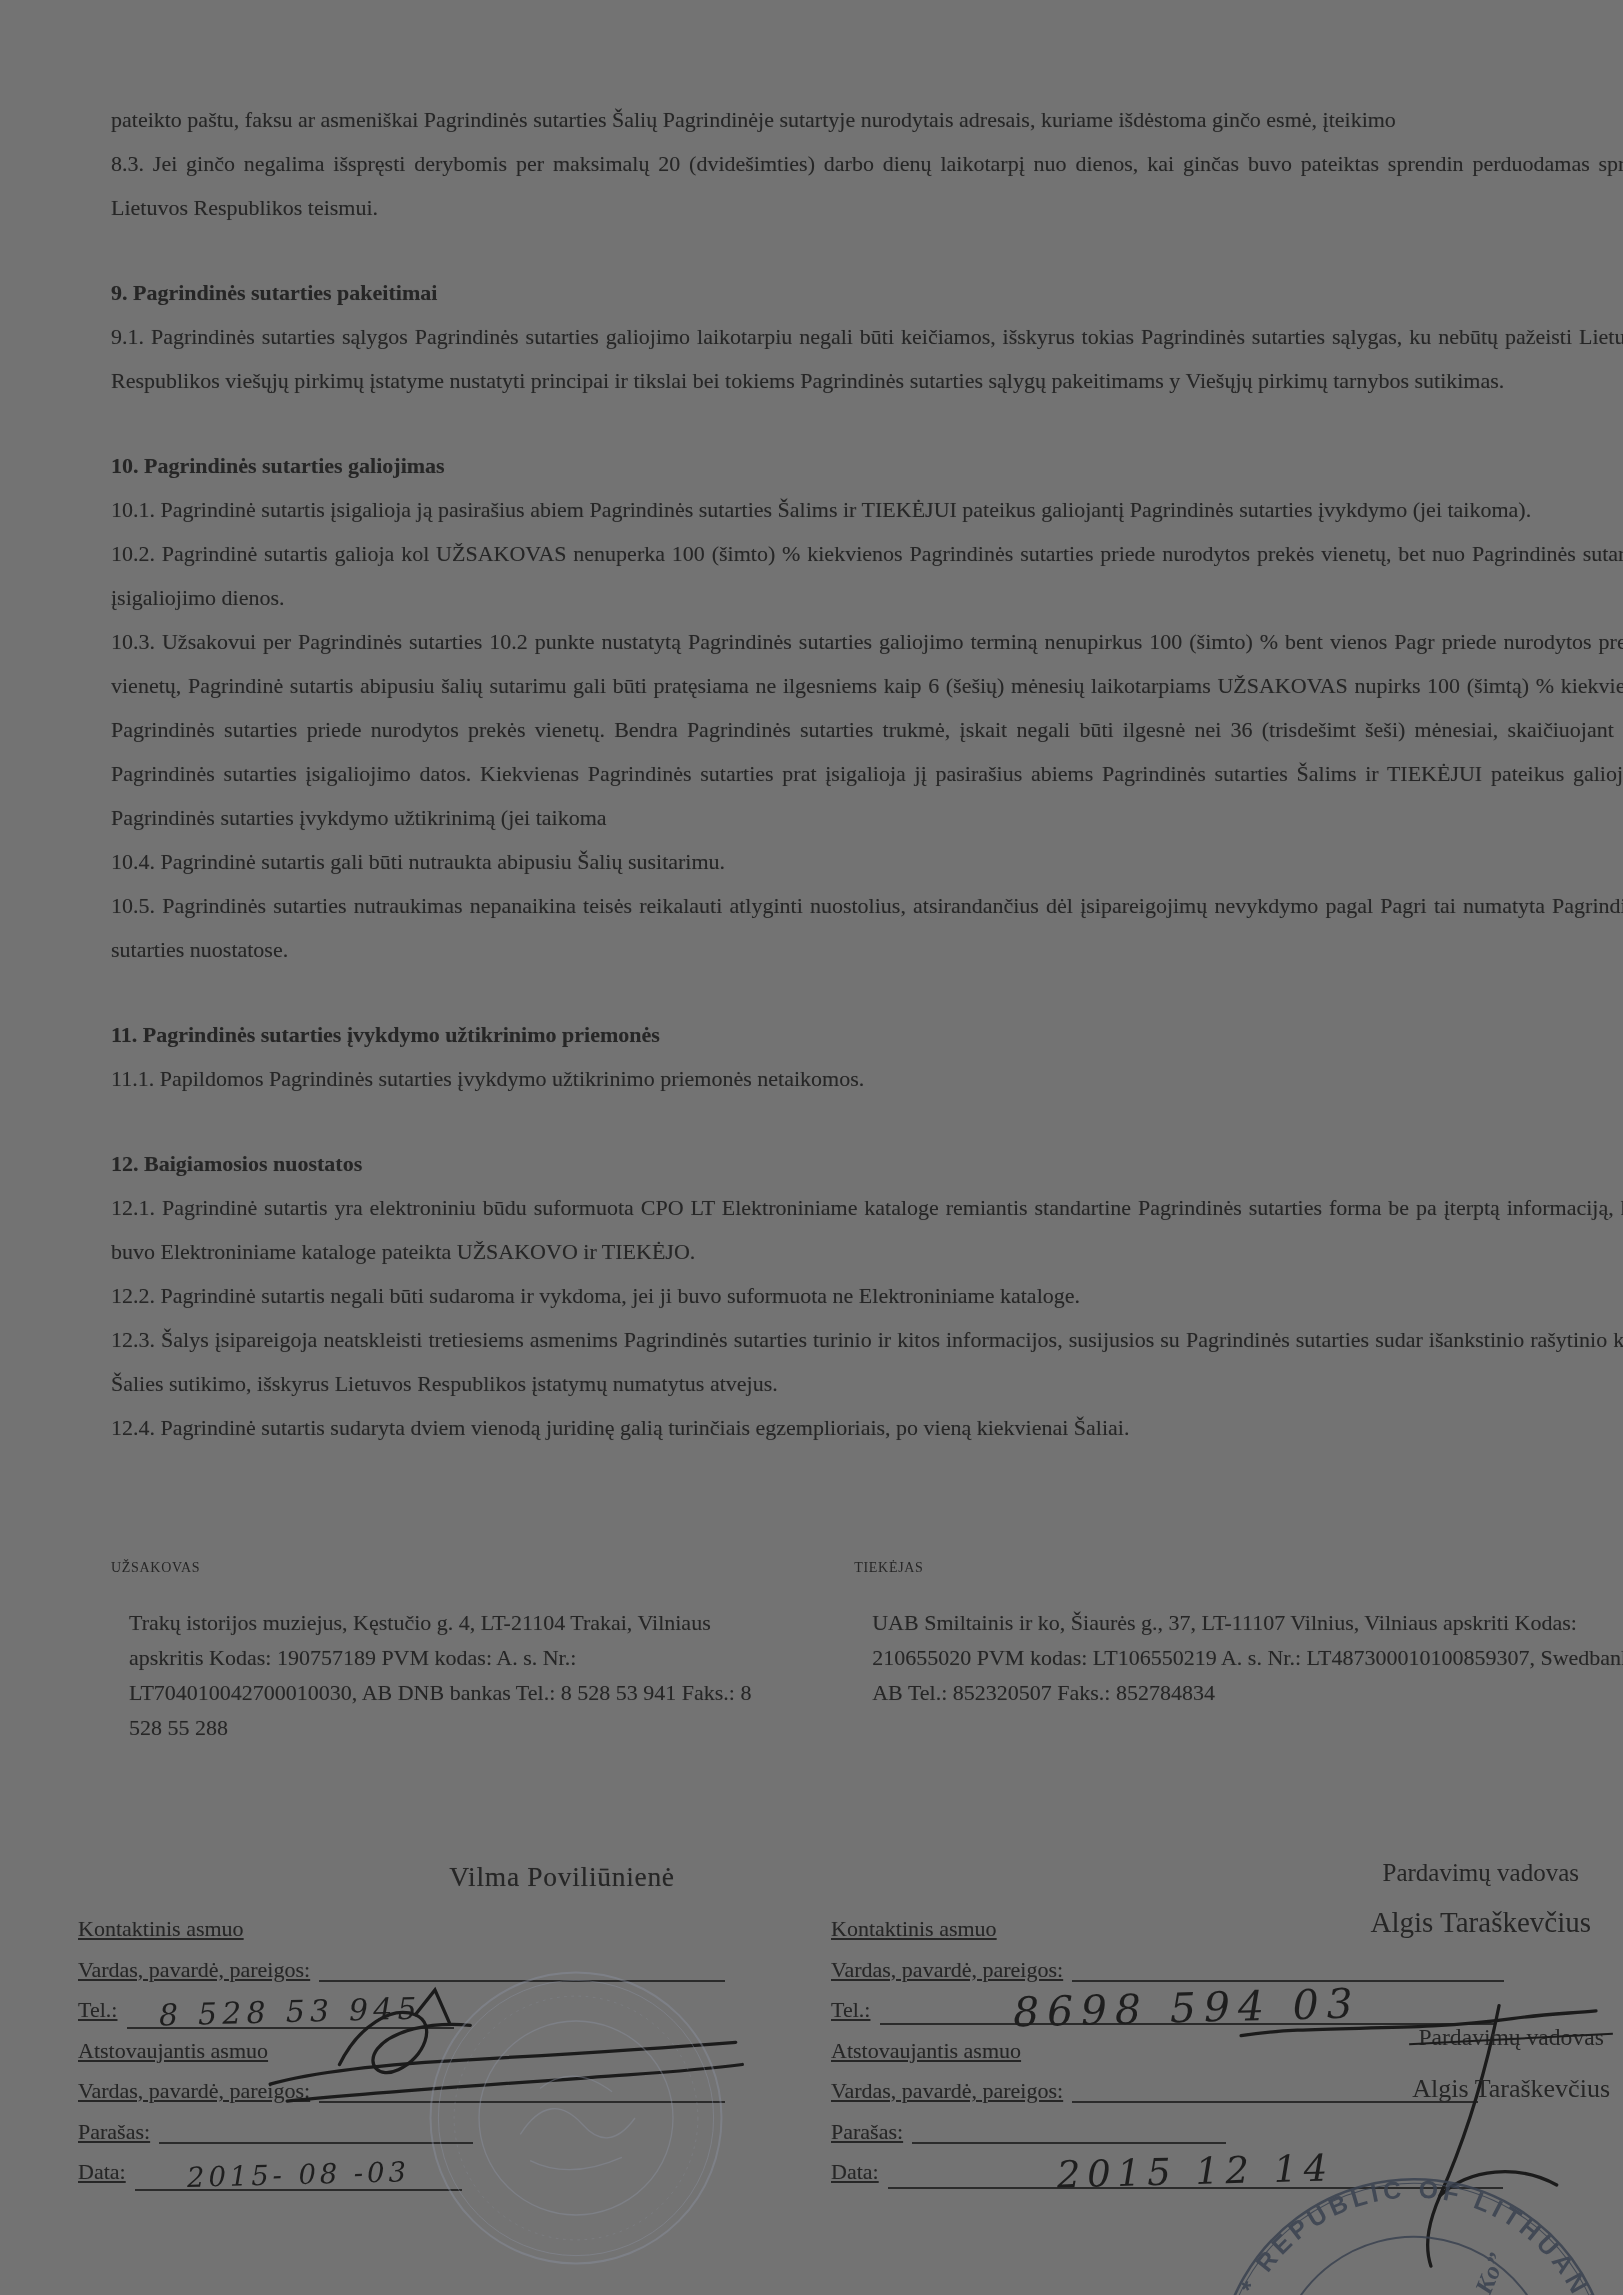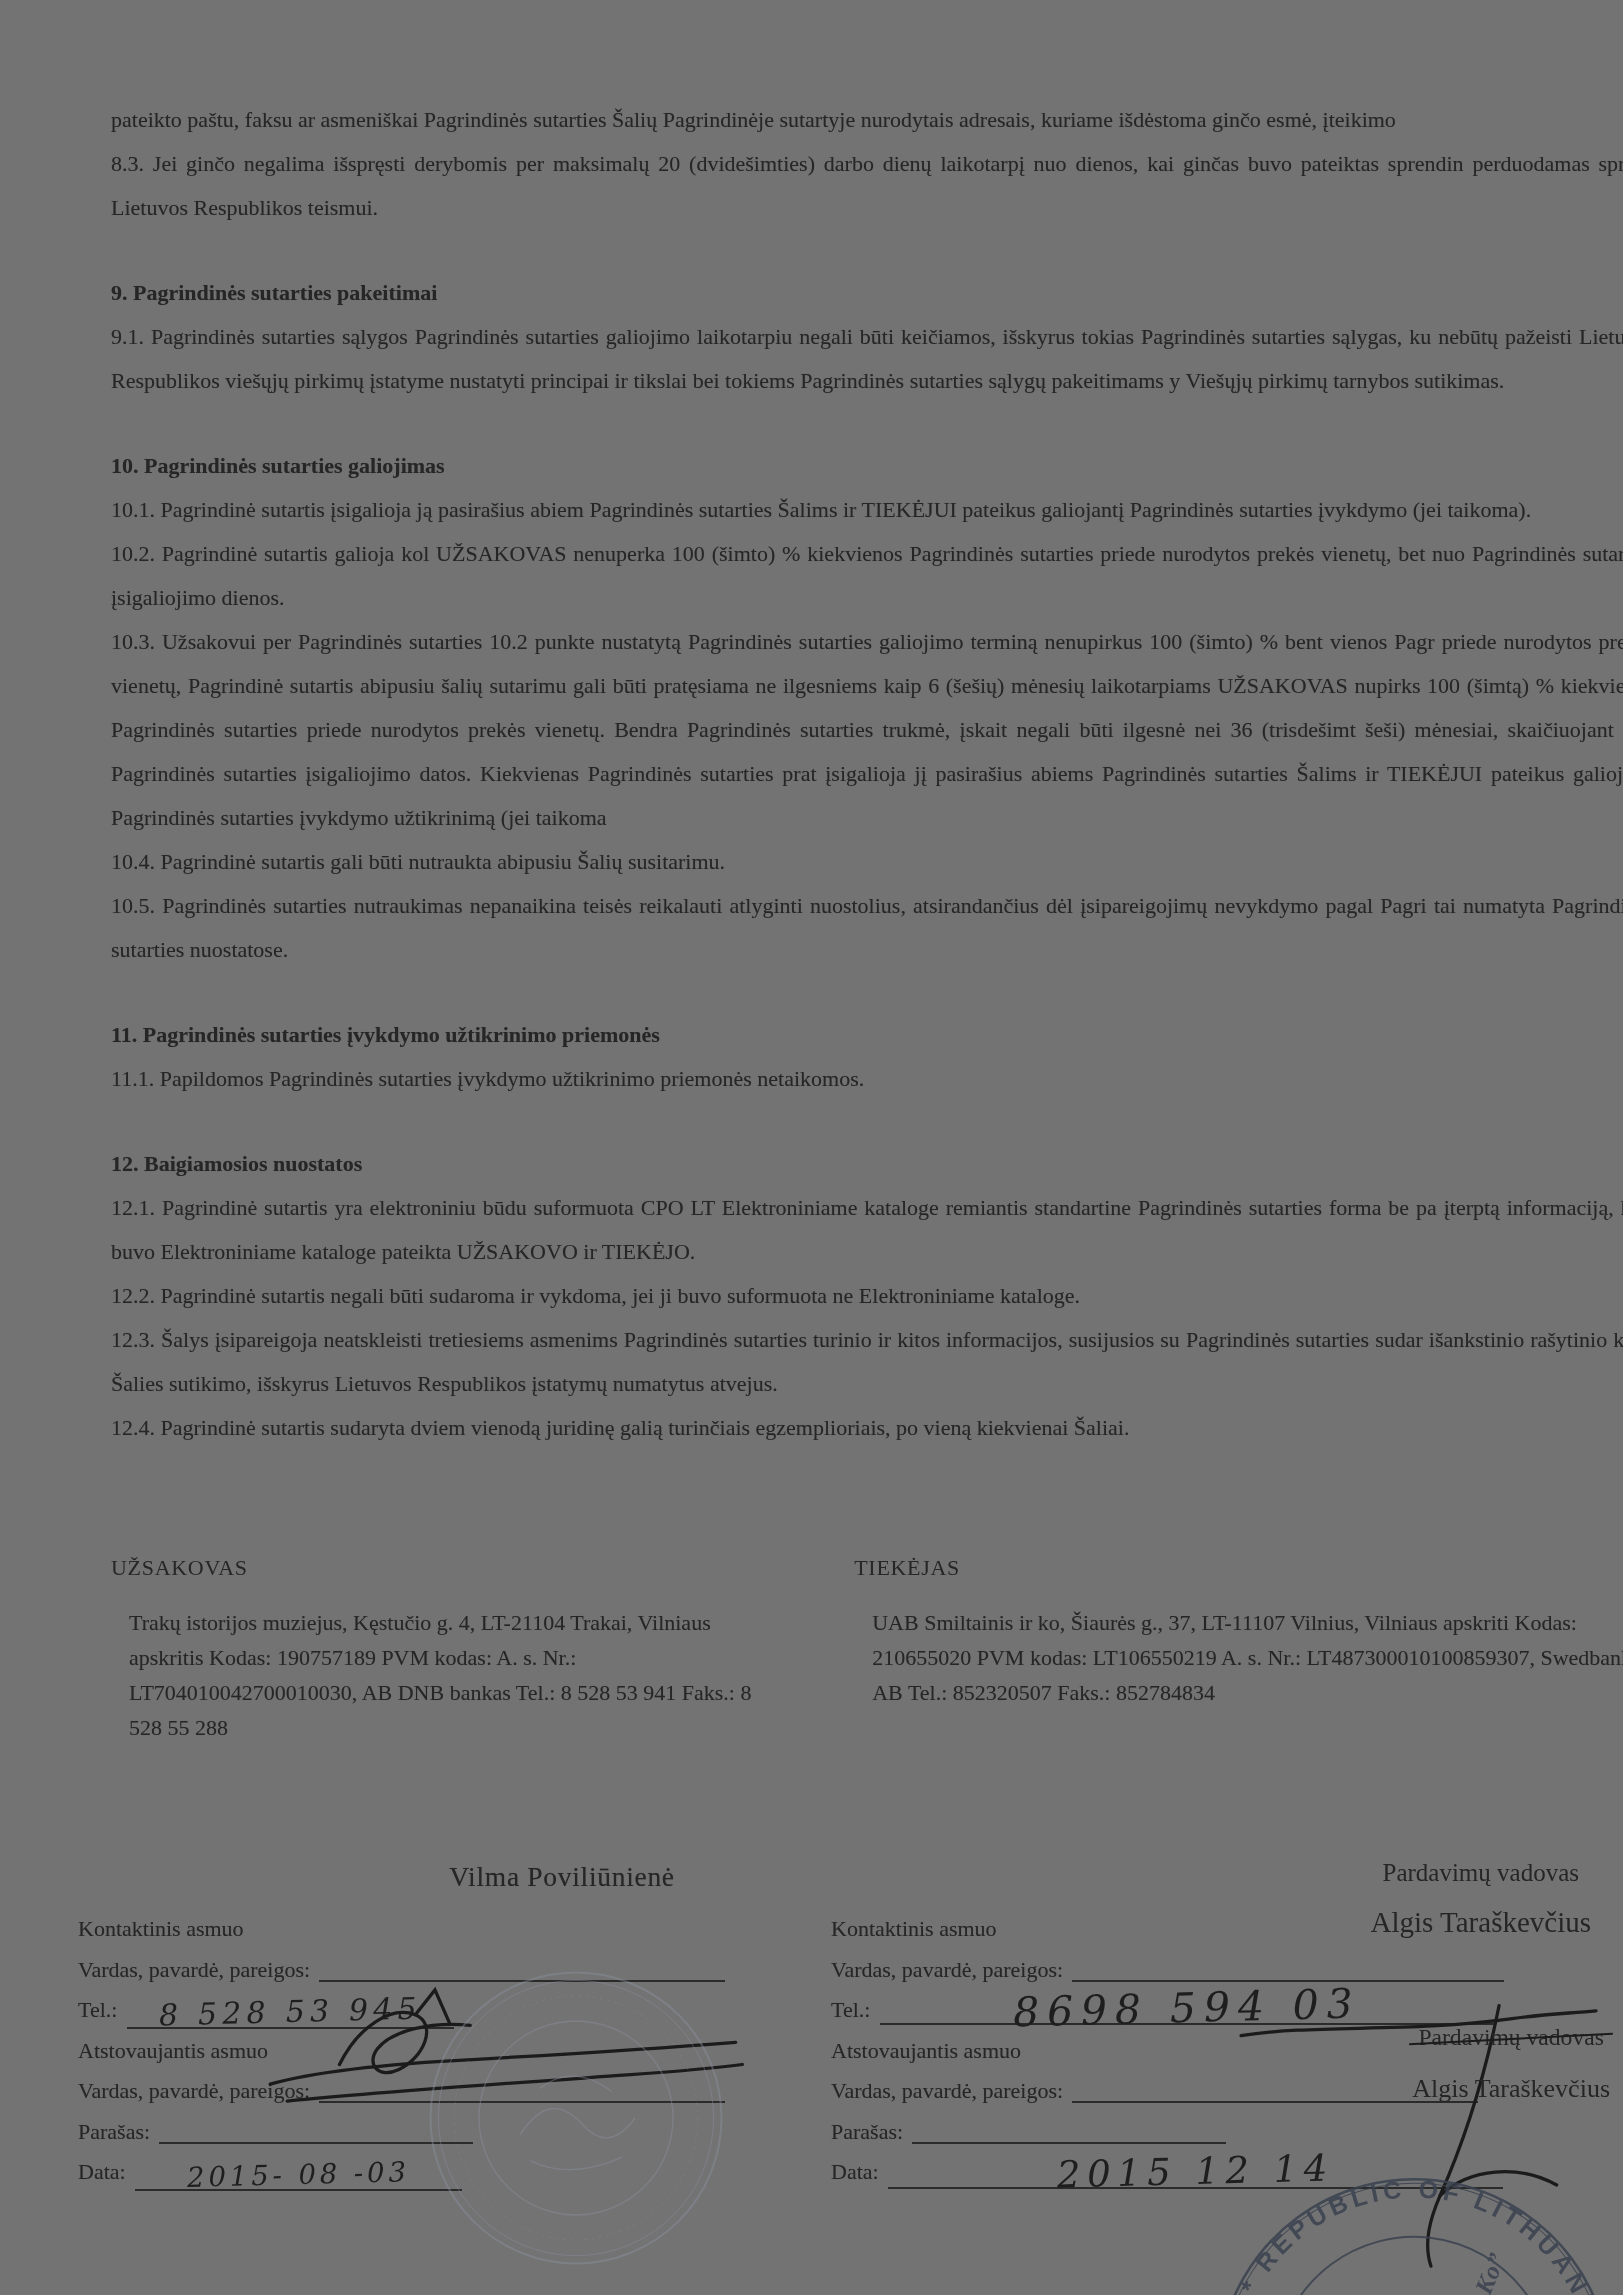--- a/index.html
+++ b/index.html
@@ -13,30 +13,30 @@
     font-size:22px;line-height:44px;
   }
   .para{margin:0;text-align:justify;text-align-last:left;
     text-shadow:0 0 0.7px rgba(40,40,40,.28);}
   .sec-title{margin:41px 0 0 0;font-size:22px;line-height:44px;font-weight:bold;
     text-shadow:0 0 0.7px rgba(40,40,40,.3);}
   
   .parties{display:flex;margin-top:98px;}
   .party-left{width:694px;}
   .party-right{width:805px;margin-left:52px;}
-  .party-title{font-size:22px;line-height:39px;margin-bottom:5px;letter-spacing:0.7px;}
+  .party-title{font-size:14px;line-height:39px;margin-bottom:5px;letter-spacing:0.7px;}
   .party-text{margin:18px;font-size:22px;line-height:35px;text-align:left;
     text-shadow:0 0 0.7px rgba(40,40,40,.25);}
   
   .sigs{display:flex;margin-left:-33px;margin-top:144px;position:relative;}
   .sig{position:relative;}
   .sig-left{width:753px;}
   .sig-right{width:825px;}
   .sig-row{height:30px;margin-bottom:10.5px;white-space:nowrap;font-size:22px;}
-  .lab{margin-right:9.2px;text-shadow:0 0 0.7px rgba(40,40,40,.25);}
+  .lab{margin-right:9.2px;text-shadow:0 0 0.7px rgba(40,40,40,.25);text-decoration:underline;}
   .fill-line{display:inline-block;border-bottom:2px solid #2b2b2b;height:30px;
     line-height:30px;vertical-align:-5.2px;text-align:center;overflow:visible;
     white-space:nowrap;}
   .w620{width:406px}.w500{width:327px}.w480{width:314px}.w660{width:432px}.w940{width:615px}
   .hand{font-family:"DejaVu Serif",serif;font-style:italic;color:#1e1e1e;
     display:inline-block;transform:rotate(-1.5deg);}
   .hand-tel-left{font-size:30px;letter-spacing:5.2px;}
   .hand-date-left{font-size:27.5px;letter-spacing:3.9px;}
   .hand-tel-right{font-size:41px;letter-spacing:7.9px;}
   .hand-date-right{font-size:37px;letter-spacing:6.5px;}

